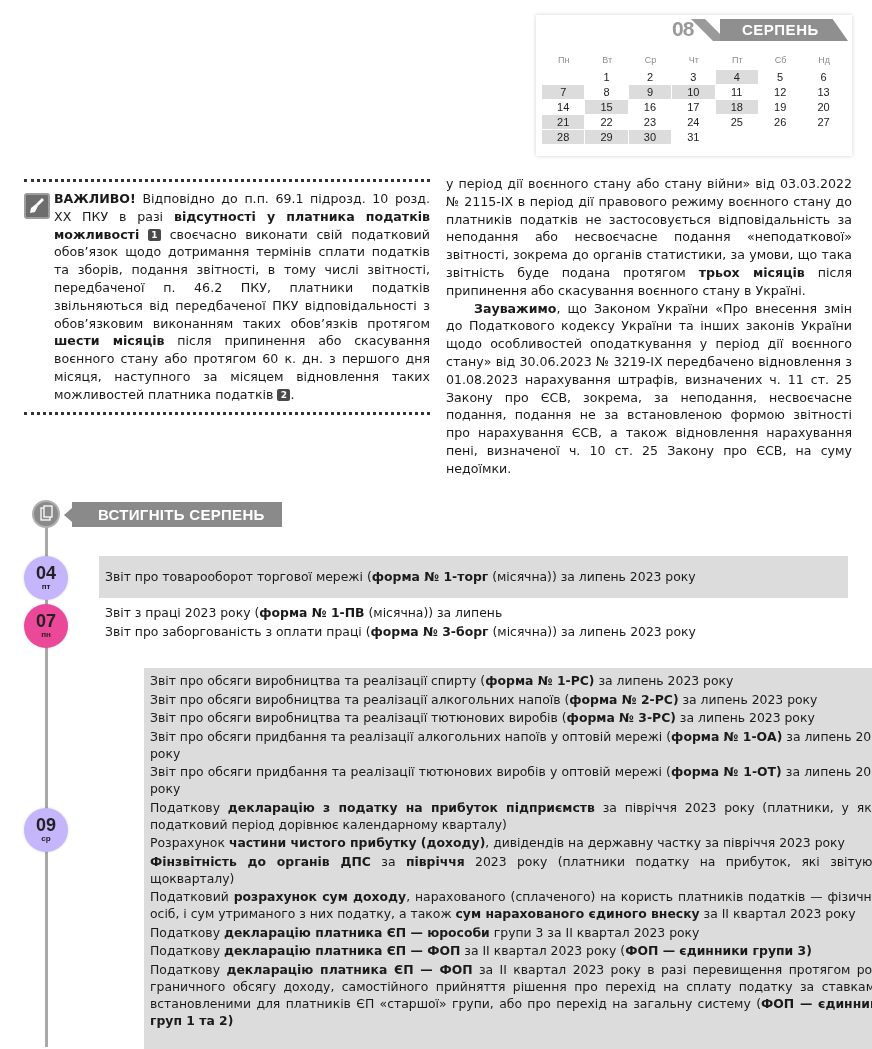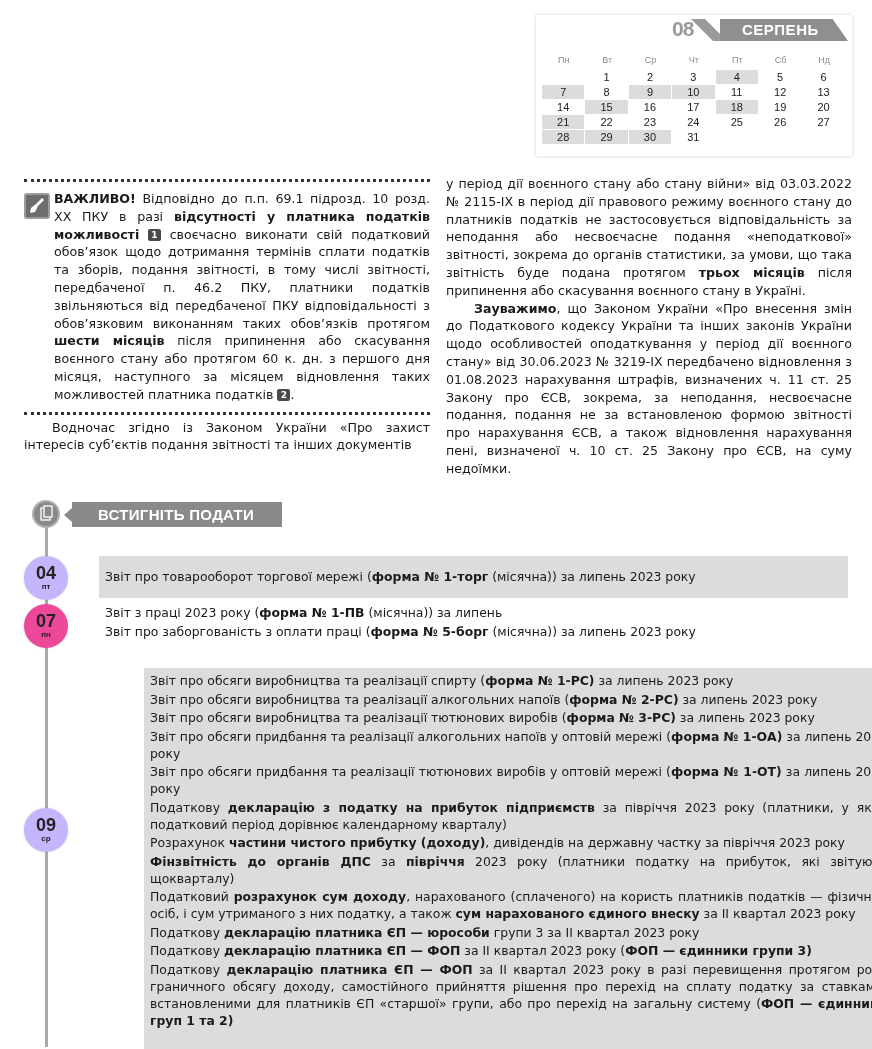--- a/index.html
+++ b/index.html
@@ -109,50 +109,49 @@
       <svg viewBox="0 0 22 22">
           <path d="M16 3 L18 5 L12 11 L10 9 Z" fill="#fff"></path>
           <path d="M10 9 L12 11 L9 17 L4 18 L5 13 Z" fill="#fff"></path>
         </svg>
     </span>
     <b>ВАЖЛИВО!</b><span> Відповідно до п.п. 69.1 підрозд. 10 розд. ХХ ПКУ в разі </span><b>відсутності у платника податків можливості</b>
     <span class="fn">1</span><span> своєчасно виконати свій податковий обов’язок щодо дотримання термінів сплати податків та зборів, подання звітності, в тому числі звітності, передбаченої п. 46.2 ПКУ, платники податків звільняються від передбаченої ПКУ відповідальності з обов’язковим виконанням таких обов’язків протягом </span><b>шести місяців</b><span> після припинення або скасування воєнного стану або протягом 60 к. дн. з першого дня місяця, наступного за місяцем відновлення таких можливостей платника податків</span>
     <span class="fn">2</span><span>.</span>
   </div>
   <div class="dotted"></div>
-  <p class="indent para">Водночас згідно із Законом України «Про захист інтересів суб’єктів подання звітності та інших документів</p>
 </div>
 
 <div class="col col-right">
   <p><span>у період дії воєнного стану або стану війни» від 03.03.2022 № 2115-IX в період дії правового режиму воєнного стану до платників податків не застосовується відповідальність за неподання або несвоєчасне подання «неподаткової» звітності, зокрема до органів статистики, за умови, що така звітність буде подана протягом </span><b>трьох місяців</b><span> після припинення або скасування воєнного стану в Україні.</span></p>
   <p class="indent"><b>Зауважимо</b><span>, що Законом України «Про внесення змін до Податкового кодексу України та інших законів України щодо особливостей оподаткування у період дії воєнного стану» від 30.06.2023 № 3219-IX передбачено відновлення з 01.08.2023 нарахування штрафів, визначених ч. 11 ст. 25 Закону про ЄСВ, зокрема, за неподання, несвоєчасне подання, подання не за встановленою формою звітності про нарахування ЄСВ, а також відновлення нарахування пені, визначеної ч. 10 ст. 25 Закону про ЄСВ, на суму недоїмки.</span></p>
 </div>
 
 <div class="timeline-line"></div>
 <div class="section-head">
   <div class="sec-circle">
     <svg viewBox="0 0 24 24">
         <rect x="7" y="6" width="9" height="12" fill="none" stroke="#fff" stroke-width="1.3"></rect>
         <rect x="10" y="4" width="8" height="11" fill="#8a8a8a" stroke="#fff" stroke-width="1.3"></rect>
       </svg>
   </div>
-  <div class="sec-label">ВСТИГНІТЬ ПОДАТИ</div>
+  <div class="sec-label">ВСТИГНІТЬ СЕРПЕНЬ</div>
 </div>
 
 <div id="deadlines">
     <div class="block grey" style="top: 556px; min-height: 42px; padding-top: 12px;">
       <p class="item"><span>Звіт про товарооборот торгової мережі (</span><b>форма № 1-торг</b><span> (місячна)) за липень 2023 року</span></p>
     </div>
     <div class="day-badge" style="top: 556px;">
       <div class="day-num">04</div>
       <div class="day-dow">пт</div>
     </div>
     <div class="block" style="top: 602px; min-height: 40px; padding-top: 2px;">
       <p class="item"><span>Звіт з праці 2023 року (</span><b>форма № 1-ПВ</b><span> (місячна)) за липень</span></p>
-      <p class="item"><span>Звіт про заборгованість з оплати праці (</span><b>форма № 5-борг</b><span> (місячна)) за липень 2023 року</span></p>
+      <p class="item"><span>Звіт про заборгованість з оплати праці (</span><b>форма № 3-борг</b><span> (місячна)) за липень 2023 року</span></p>
     </div>
     <div class="day-badge white" style="top: 604px;">
       <div class="day-num">07</div>
       <div class="day-dow">пн</div>
     </div>
     <div class="block grey" style="top: 668px; min-height: 396px; padding-top: 4px; margin-left: 45px;">
       <p class="item"><span>Звіт про обсяги виробництва та реалізації спирту (</span><b>форма № 1-РС)</b><span> за липень 2023 року</span></p>
       <p class="item"><span>Звіт про обсяги виробництва та реалізації алкогольних напоїв (</span><b>форма № 2-РС)</b><span> за липень 2023 року</span></p>
       <p class="item"><span>Звіт про обсяги виробництва та реалізації тютюнових виробів (</span><b>форма № 3-РС)</b><span> за липень 2023 року</span></p>
       <p class="item"><span>Звіт про обсяги придбання та реалізації алкогольних напоїв у оптовій мережі (</span><b>форма № 1-ОА)</b><span> за липень 2023 року</span></p>

